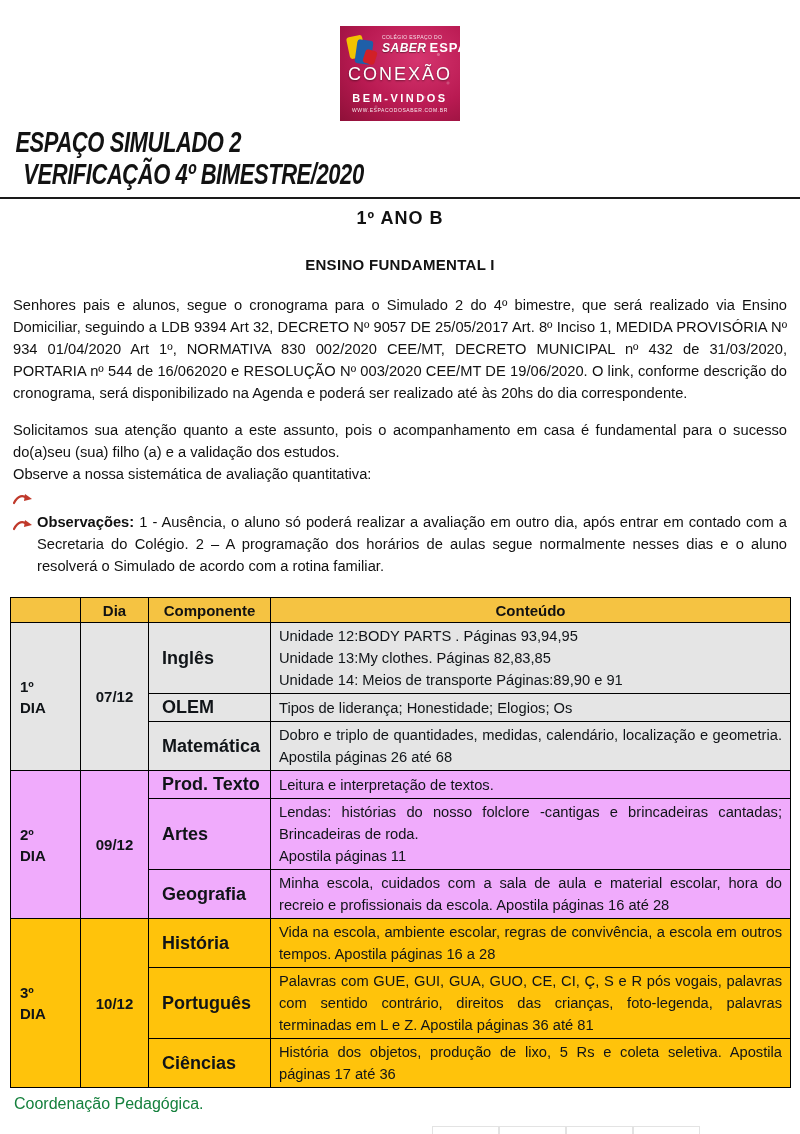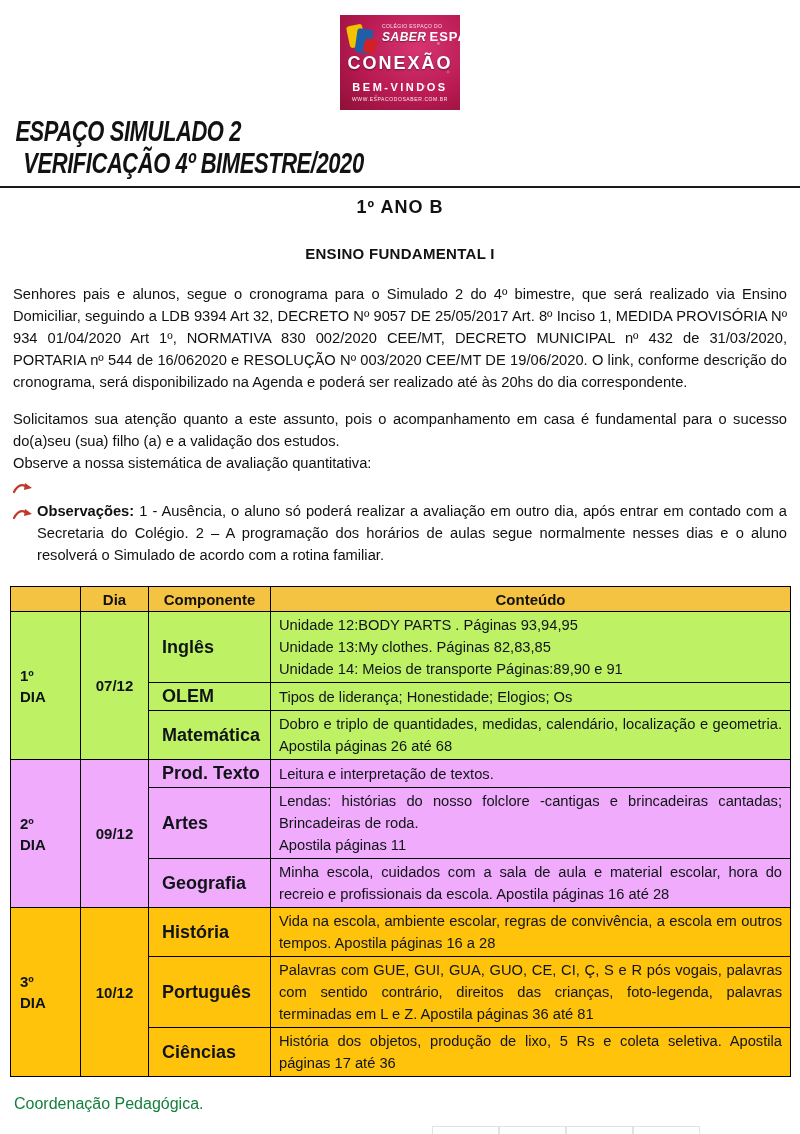--- a/index.html
+++ b/index.html
@@ -4,21 +4,21 @@
 <style>
   * { margin: 0; padding: 0; box-sizing: border-box; }
   html, body { width: 800px; background: #fff; }
   body {
     width: 800px; height: 1134px; position: relative;
     font-family: "Liberation Sans", sans-serif;
     color: #1a1a1a; overflow: hidden;
   }
 
   
-  .logo-wrap { display: flex; justify-content: center; padding-top: 15px; }
+  .logo-wrap { display: flex; justify-content: center; padding-top: 26px; }
   .logo {
     width: 120px; height: 95px; position: relative; overflow: hidden;
     background:
       radial-gradient(circle at 18% 22%, rgba(255,255,255,.28) 0 1px, transparent 2px),
       radial-gradient(circle at 82% 30%, rgba(255,255,255,.3) 0 1px, transparent 2px),
       radial-gradient(circle at 70% 75%, rgba(255,255,255,.25) 0 1px, transparent 2px),
       radial-gradient(circle at 30% 85%, rgba(255,255,255,.2) 0 1px, transparent 2px),
       radial-gradient(circle at 90% 60%, rgba(255,255,255,.2) 0 1px, transparent 2px),
       radial-gradient(ellipse at 65% 35%, #d6356f 0%, #b91a52 55%, #8e1038 100%);
     color: #fff; text-align: center;
@@ -27,21 +27,21 @@
   .emblem { position: relative; width: 34px; height: 36px; flex: 0 0 34px; }
   .emblem .sq { position: absolute; border-radius: 3px; }
   .emblem .sq.y { width: 16px; height: 22px; background: #f2c400; left: 2px; top: 2px; transform: rotate(-12deg); }
   .emblem .sq.b { width: 16px; height: 24px; background: #1f5fa8; left: 10px; top: 6px; transform: rotate(8deg); }
   .emblem .sq.r { width: 12px; height: 14px; background: #d22027; left: 18px; top: 16px; transform: rotate(18deg); }
   .logo-brand { flex: 1; text-align: left; padding-left: 2px; }
   .logo-college { font-size: 5px; letter-spacing: .4px; opacity: .85; line-height: 6px; text-transform: uppercase; }
   .logo-line1 { display: flex; align-items: baseline; gap: 3px; }
   .logo-saber { font-style: italic; font-weight: bold; font-size: 12px; letter-spacing: .5px; text-shadow: 0 1px 1px rgba(0,0,0,.4); }
   .logo-espaco { font-weight: bold; font-size: 13px; letter-spacing: 1px; }
-  .logo-conexao { position: absolute; top: 38px; left: 0; right: 0; font-weight: bold; font-size: 18px; letter-spacing: 2px; text-shadow: 0 1px 2px rgba(0,0,0,.45); }
+  .logo-conexao { position: absolute; top: 38px; left: 0; right: 0; font-weight: normal; font-size: 18px; letter-spacing: 2px; text-shadow: 0 1px 2px rgba(0,0,0,.45); }
   .logo-welcome { position: absolute; top: 66px; left: 0; right: 0; font-weight: bold; font-size: 11px; letter-spacing: 2.5px; }
   .logo-url { position: absolute; top: 81px; left: 0; right: 0; font-size: 5px; letter-spacing: .6px; opacity: .9; }
 
   
   .main-title { text-align: left; margin-top: 6px; line-height: 29px; font-style: italic; }
   .impact {
     display: inline-block; font-weight: 900; font-size: 25px;
     letter-spacing: -0.5px; transform: scale(.88, 1.18); transform-origin: center;
     color: #121212; white-space: nowrap;
   }
@@ -58,21 +58,21 @@
   .bullet { display: flex; align-items: flex-start; font-size: 14.7px; line-height: 22px; color: #111; }
   .bullet .arrow { flex: 0 0 24px; padding-top: 4px; }
   .bullet .btext { flex: 1; text-align: justify; }
   .bold { font-weight: bold; }
 
   
   table.sched { border-collapse: collapse; margin: 20px 10px 0 10px; width: 780px; table-layout: fixed; }
   table.sched td, table.sched th { border: 1px solid #000; vertical-align: middle; }
   col.c-day { width: 70px; } col.c-date { width: 68px; } col.c-comp { width: 122px; } col.c-cont { width: 520px; }
   th.hdr { background: #f5c342; font-size: 15px; font-weight: bold; color: #121212; height: 25px; text-align: center; }
-  .sec-orange td { background: #bef264; }
+  .sec-orange td { background: #e5e5e5; }
   .sec-teal td { background: #f0abfc; }
   .sec-yellow td { background: #ffc30b; }
   td.daycell { font-weight: bold; font-size: 15px; padding-left: 9px; white-space: pre-line; line-height: 21px; color: #101418; }
   td.datecell { font-weight: bold; font-size: 15px; text-align: center; color: #101418; }
   td.compcell { font-weight: bold; font-size: 18px; padding: 3px 6px 3px 13px; color: #101418; }
   td.contcell { font-size: 14.7px; line-height: 22px; padding: 2px 8px; text-align: justify; white-space: pre-line; color: #101418; }
 
   
   .footer-note { position: absolute; left: 14px; top: 1095px; font-size: 16px; color: #15803d; }
   .next-page-grid { position: absolute; left: 432px; top: 1126px; width: 268px; height: 8px; display: flex; }

